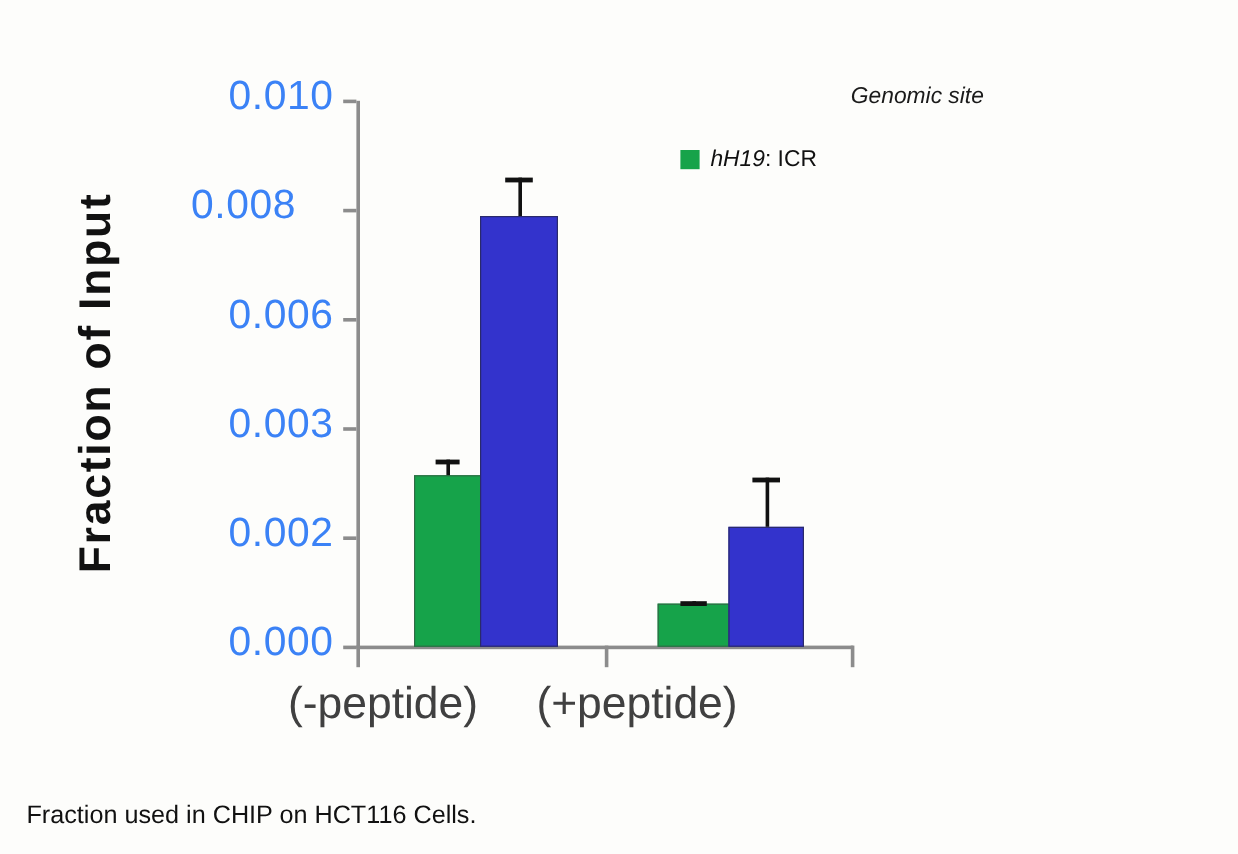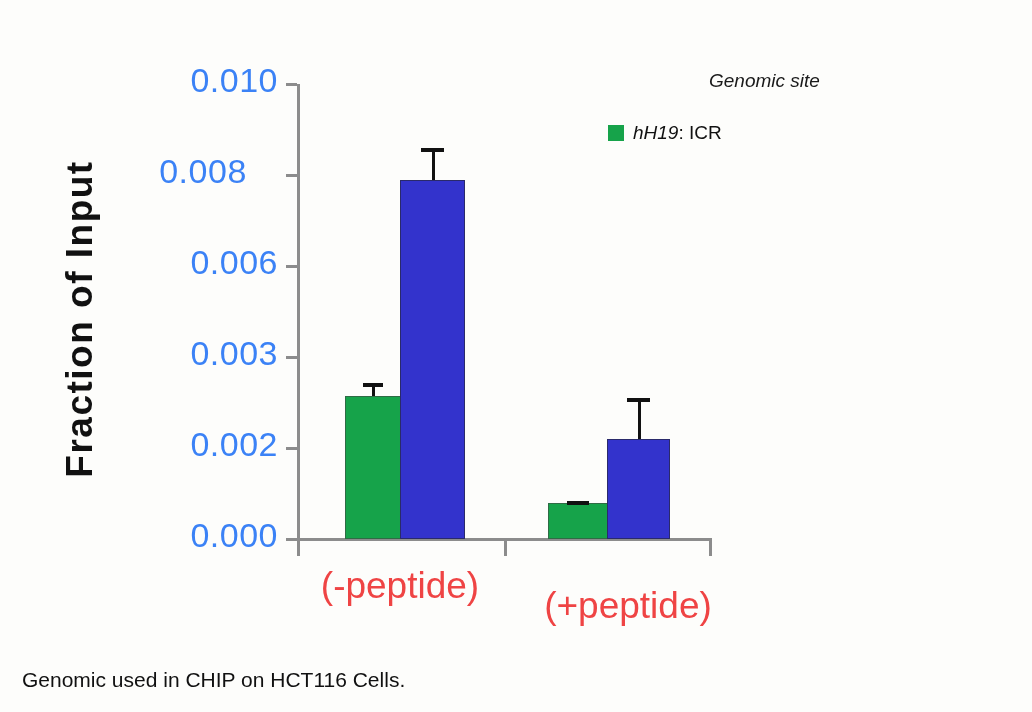--- a/index.html
+++ b/index.html
@@ -99,39 +99,38 @@
     position: absolute;
     height: 4px;
     background: #111111;
   }
 
   
   .x-cat-label {
     position: absolute;
     top: 565px;
     font-size: 37px;
-    color: #ef4444;
-    text-align: center;
+    color: #404040;
     white-space: nowrap;
   }
 
   
   .legend-title {
     position: absolute;
     left: 709px;
     top: 70px;
     font-size: 19px;
     color: #1a1a1a;
     white-space: nowrap;
     font-style: italic;
   }
   .legend-row {
     position: absolute;
     top: 122px;
-    left: 608px;
+    left: 567px;
     display: flex;
     align-items: flex-end;
     white-space: nowrap;
   }
   .legend-entry {
     display: flex;
     align-items: center;
     margin-right: 40px;
     white-space: nowrap;
   }
@@ -202,25 +201,25 @@
       <div class="bar green" style="left: 548px; top: 502.6px; width: 60px; height: 36.4px;"></div>
       <div class="err-stem" style="left: 577px; top: 501.235px; height: 1.365px;"></div>
       <div class="err-cap" style="left: 567.2px; top: 501.235px; width: 21.6px;"></div>
       <div class="bar blue" style="left: 607px; top: 438.9px; width: 63px; height: 100.1px;"></div>
       <div class="err-stem" style="left: 637.5px; top: 397.95px; height: 40.95px;"></div>
       <div class="err-cap" style="left: 627.16px; top: 397.95px; width: 22.68px;"></div>
     </div>
 
   <div id="x-labels-layer">
       <div class="x-cat-label" style="left: 240px; width: 320px;">(-peptide)</div>
-      <div class="x-cat-label" style="left: 468px; width: 320px; margin-top: 20px;">(+peptide)</div>
+      <div class="x-cat-label" style="left: 447px; width: 320px;">(+peptide)</div>
     </div>
 
   <div class="legend-title">Genomic site</div>
   <div class="legend-row" id="legend-row">
       <div class="legend-entry">
         <span class="legend-swatch green"></span>
         <span class="legend-text"><em>hH19</em>: ICR</span>
       </div>
     </div>
 
-  <div class="caption">Genomic used in CHIP on HCT116 Cells.</div>
+  <div class="caption">Fraction used in CHIP on HCT116 Cells.</div>
 </div>
 
 </body></html>

